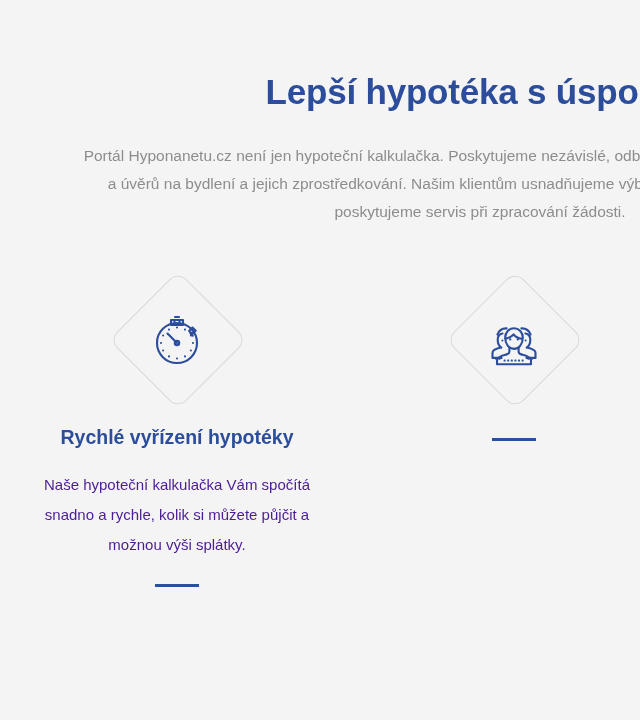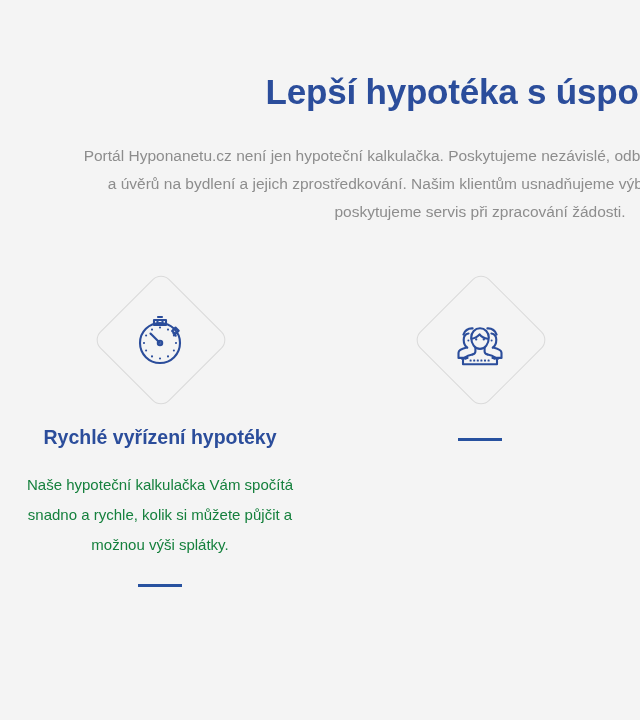--- a/index.html
+++ b/index.html
@@ -54,20 +54,21 @@
     justify-content: flex-start;
     margin-top: 38px;
     padding: 0 0 0 0;
   }
   .feature {
     width: 320px;
     flex: 0 0 320px;
     text-align: center;
     box-sizing: border-box;
     padding: 0 16px;
+    margin-left: 17px;
   }
 
   .diamond-wrap {
     width: 190px;
     height: 150px;
     margin: 0 auto;
     position: relative;
   }
   .diamond {
     position: absolute;
@@ -101,21 +102,21 @@
     margin: 10px 0 0;
     font-size: 19.5px;
     line-height: 26px;
     font-weight: 700;
     color: #2b4d9b;
   }
   .feature-text {
     margin: 20px auto 0;
     font-size: 15px;
     line-height: 30px;
-    color: #15803d;
+    color: #4c1d95;
     font-weight: 400;
     max-width: 290px;
   }
   .feature-rule {
     width: 44px;
     height: 3px;
     background: #27519f;
     border: 0;
     margin: 24px auto 0;
   }

